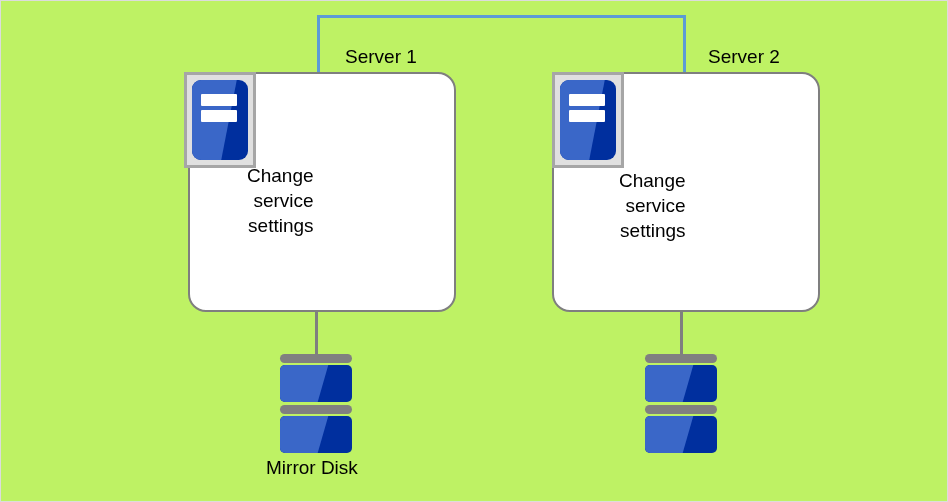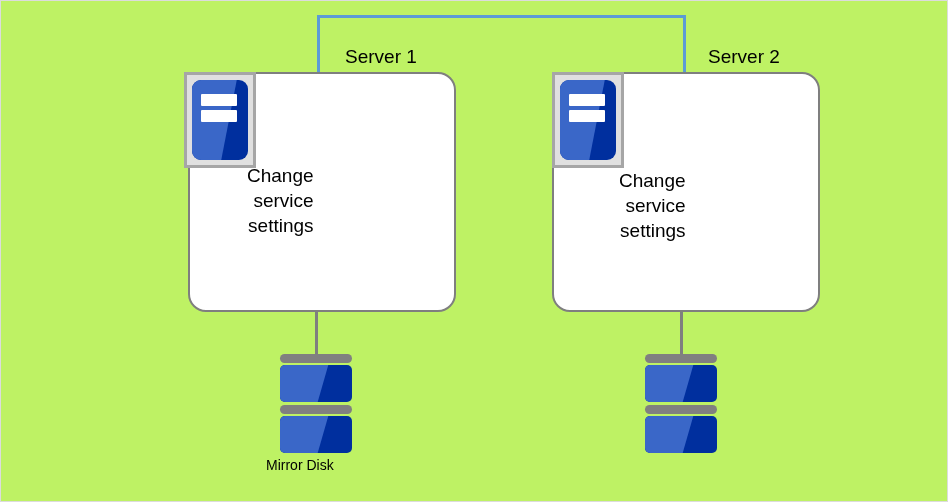--- a/index.html
+++ b/index.html
@@ -166,21 +166,21 @@
     top: 0;
     width: 72%;
     height: 100%;
     background: #3a67c8;
     transform: skewX(-16deg);
   }
   .disk-gap { height: 3px; }
 
   .disk-label {
     position: absolute;
-    font-size: 14px;
+    font-size: 19px;
     color: #000000;
     white-space: nowrap;
     line-height: 1;
     text-align: right;
   }
   #mirror-disk-label { left: 265px; top: 457px; }
 </style>
 </head>
 <body>
 

